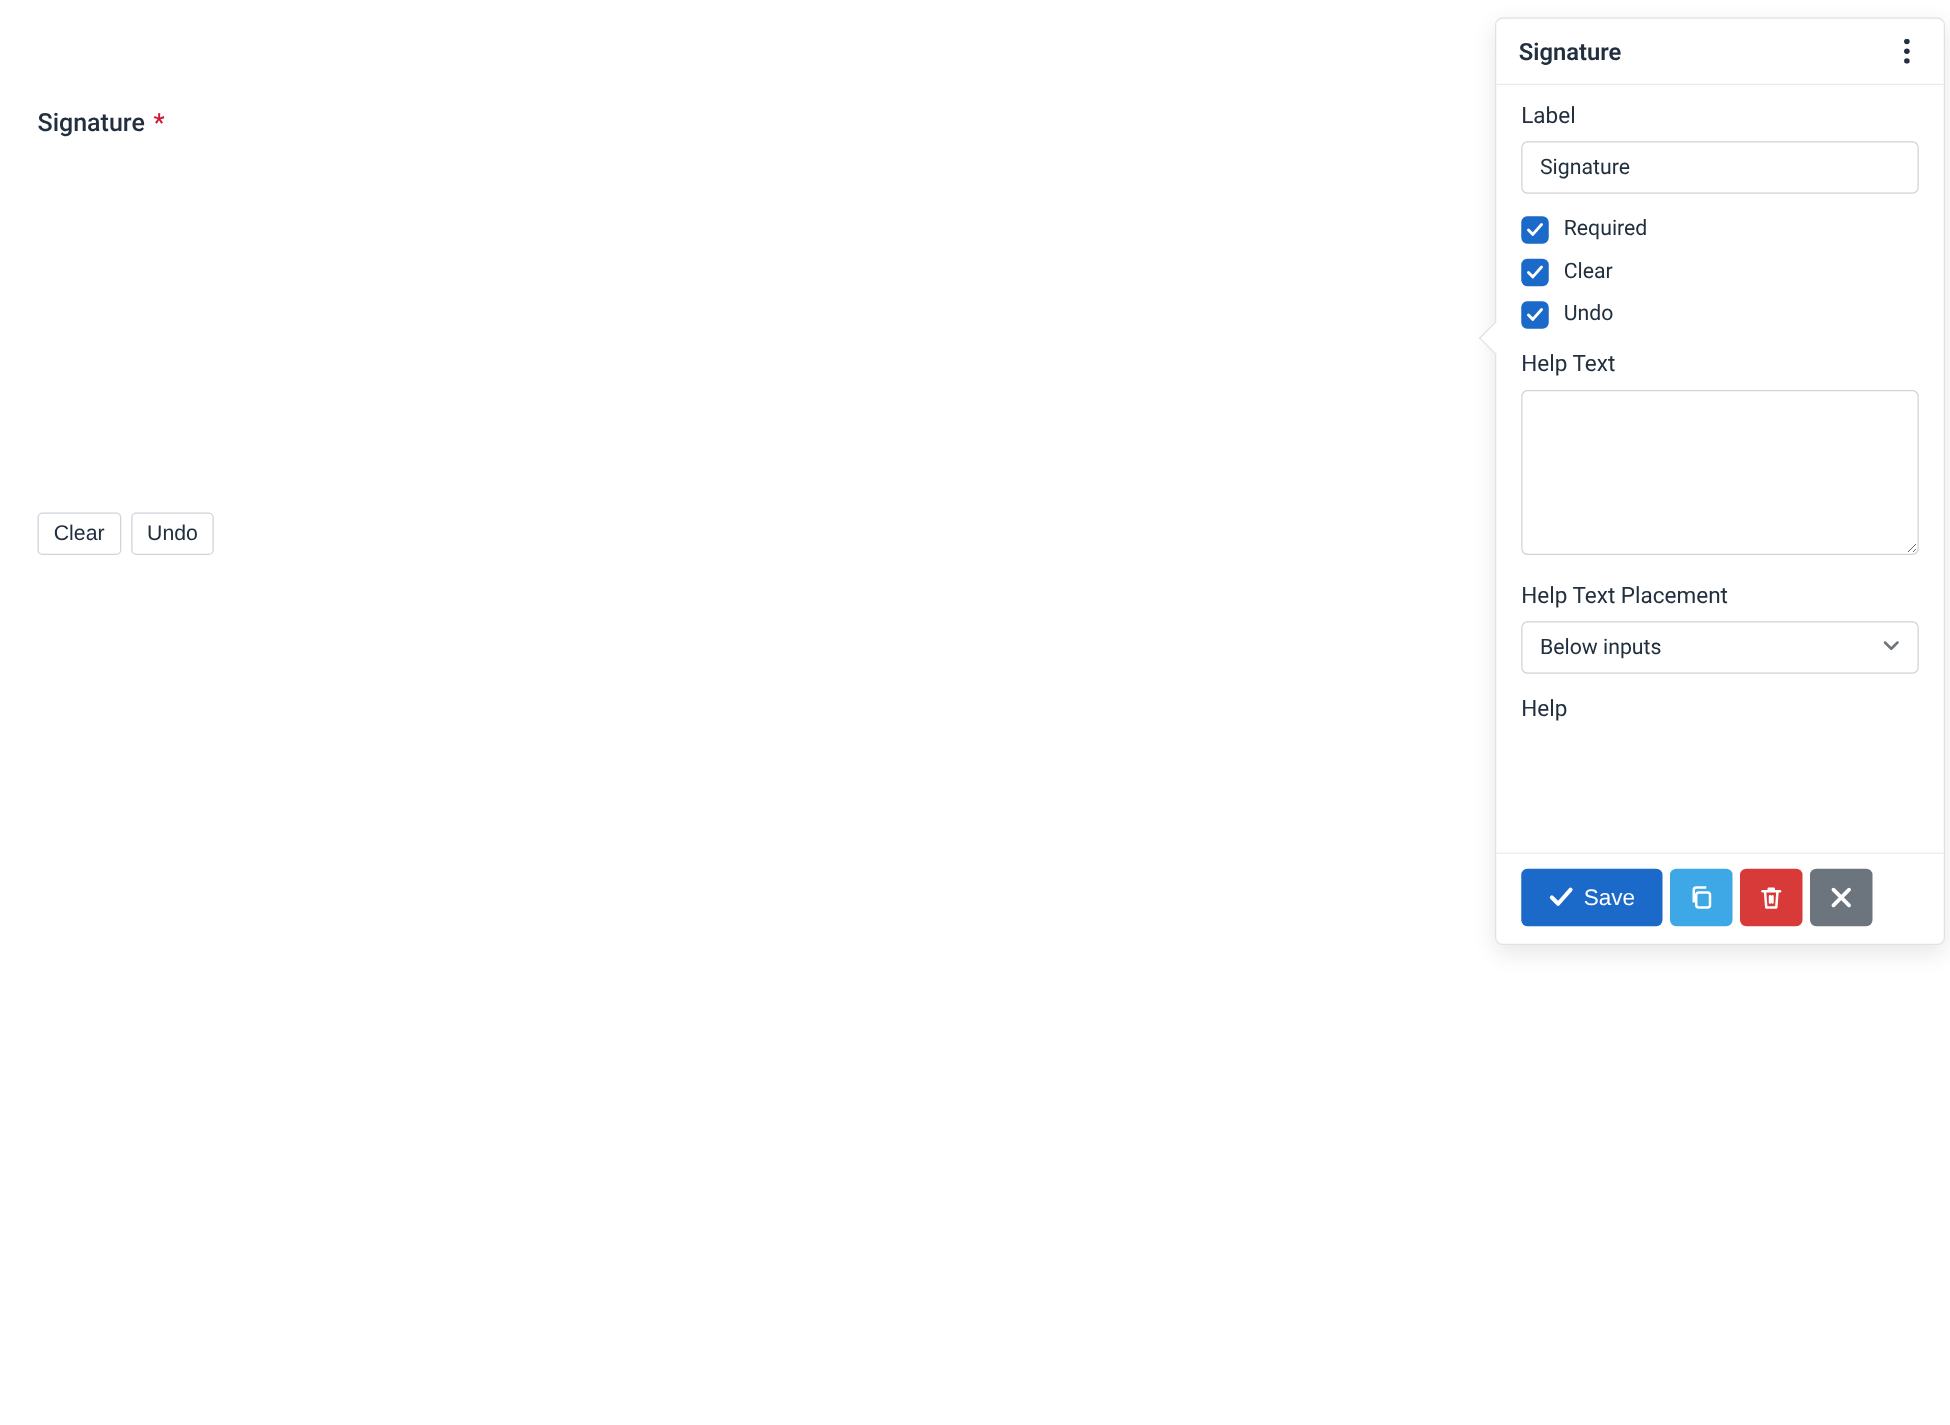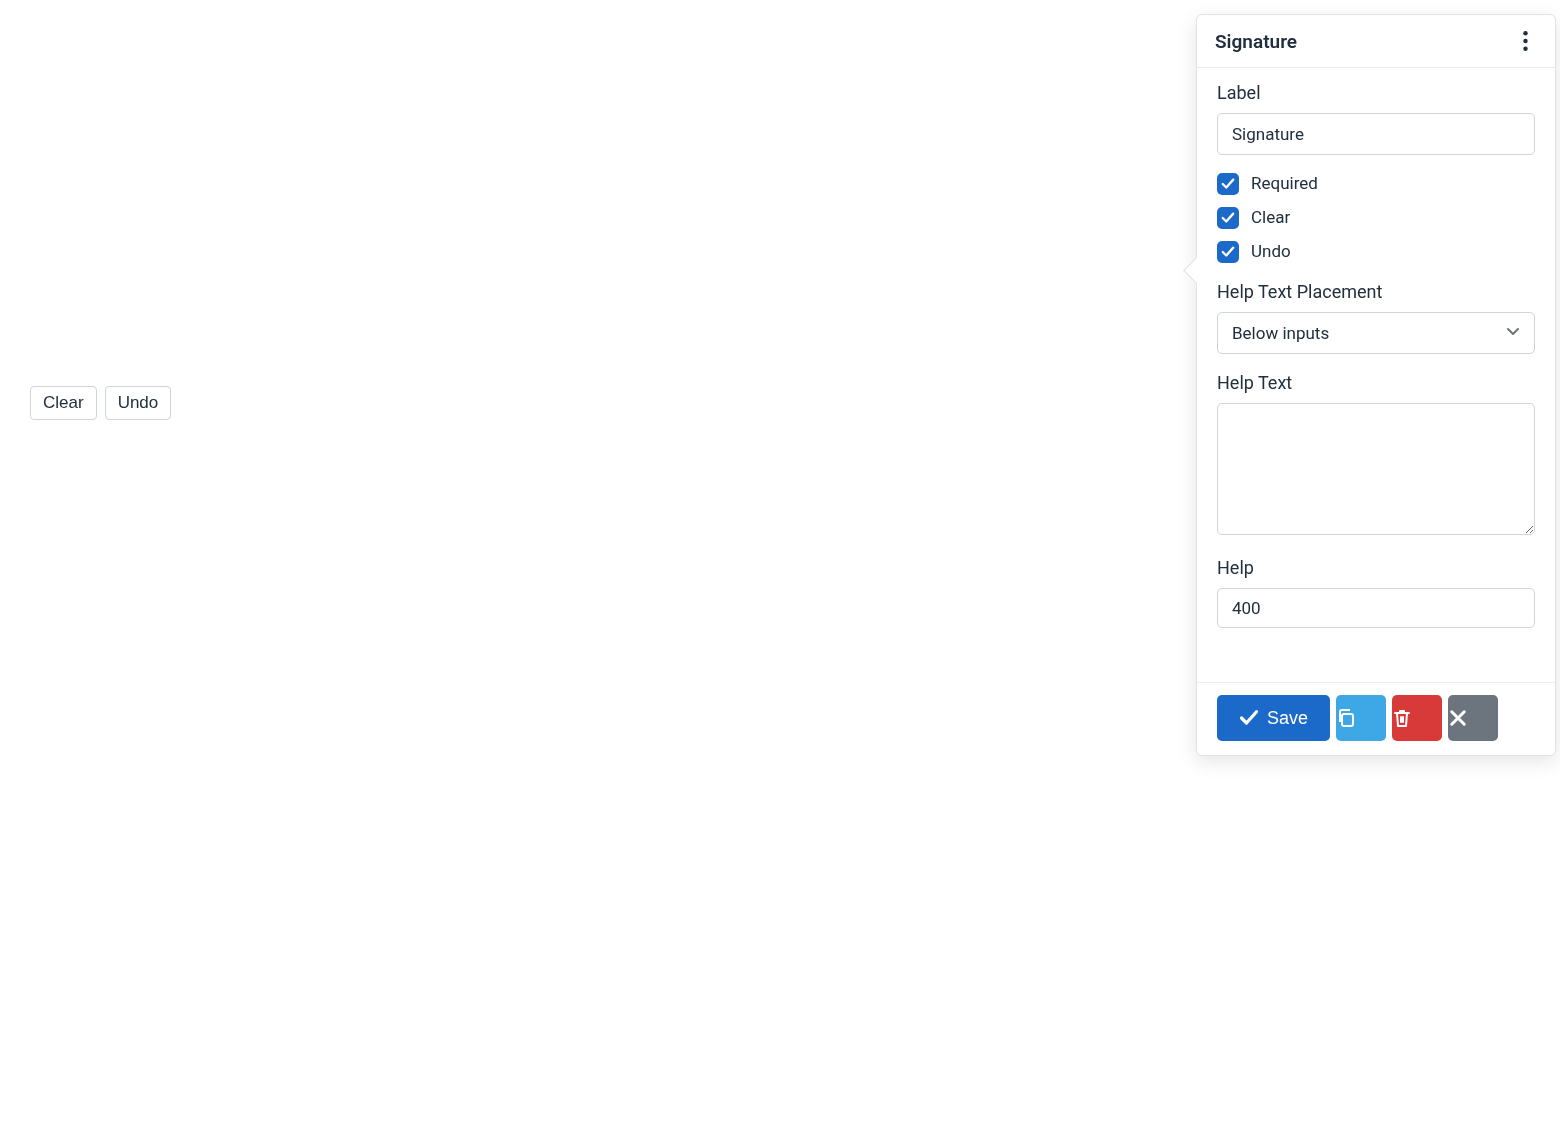--- a/index.html
+++ b/index.html
@@ -149,38 +149,42 @@
   }
   .btn {
     border: none;
     border-radius: 5px;
     height: 46px;
     font-size: 18px;
     font-weight: 500;
     cursor: pointer;
     display: inline-flex;
     align-items: center;
-    justify-content: flex-start;
+    justify-content: center;
     padding: 0 18px;
     gap: 8px;
     color: #fff;
   }
   .btn-save  { background: #1b69c9; flex: 0 0 auto; padding: 0 22px; }
   .btn-copy  { background: #3ea7e6; width: 50px; padding: 0; }
   .btn-del   { background: #d83a3a; width: 50px; padding: 0; }
   .btn-close { background: #6c757d; width: 50px; padding: 0; }
   .btn svg { width: 20px; height: 20px; }
 
   
   .width-group .number-input { height: 40px; }
 </style>
 </head>
 <body>
 
 <div class="preview">
+  <div class="field-label">
+    <span>Signature</span>
+    <span class="req">*</span>
+  </div>
   <div class="sigpad-actions">
     <button>Clear</button>
     <button>Undo</button>
   </div>
 </div>
 
 <div class="panel">
 
   <div class="panel-header">
     <h3>Signature</h3>
@@ -218,44 +222,43 @@
         <span>Clear</span>
       </div>
       <div class="check-row">
         <div class="chk">
           <svg viewBox="0 0 16 16">
               <path d="M2 8 L6 12 L14 3" stroke="#fff" stroke-width="2.6" fill="none" stroke-linecap="round" stroke-linejoin="round"></path>
             </svg>
         </div>
         <span>Undo</span>
       </div>
+    </div>
+
+    <div class="form-group">
+      <label class="lbl">Help Text</label>
+      <textarea class="textarea-input" style=""></textarea>
     </div>
 
     <div class="form-group">
       <label class="lbl">Help Text Placement</label>
       <div class="select-wrap">
         <select class="select-input">
           <option>Below inputs</option>
         </select>
         <span class="select-caret">
           <svg width="16" height="16" viewBox="0 0 16 16">
               <path d="M3 6 L8 11 L13 6" stroke="#6c757d" stroke-width="2" fill="none" stroke-linecap="round" stroke-linejoin="round"></path>
             </svg>
         </span>
       </div>
     </div>
 
-    <div class="form-group">
-      <label class="lbl">Help Text</label>
-      <textarea class="textarea-input" style=""></textarea>
-    </div>
-
     <div class="form-group width-group">
       <label class="lbl">Help</label>
-      <input class="number-input" type="text" value="400" style="">
     </div>
 
   </div>
 
   <div class="panel-footer">
     <button class="btn btn-save">
       <svg viewBox="0 0 16 16">
           <path d="M2 8 L6 12 L14 3" stroke="#fff" stroke-width="2.6" fill="none" stroke-linecap="round" stroke-linejoin="round"></path>
         </svg>
       <span>Save</span>

